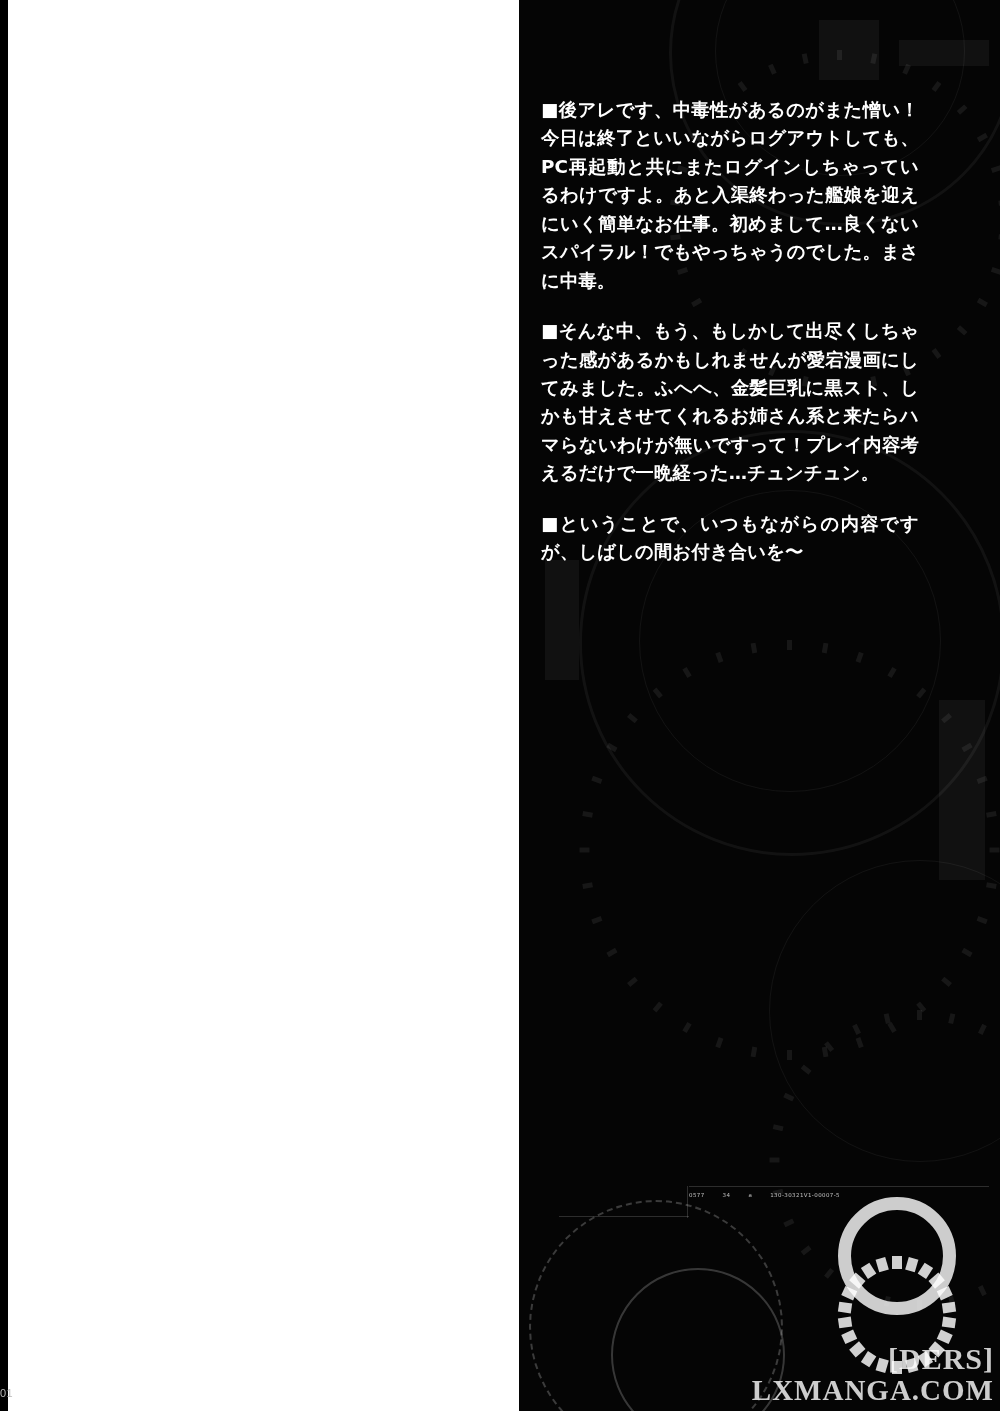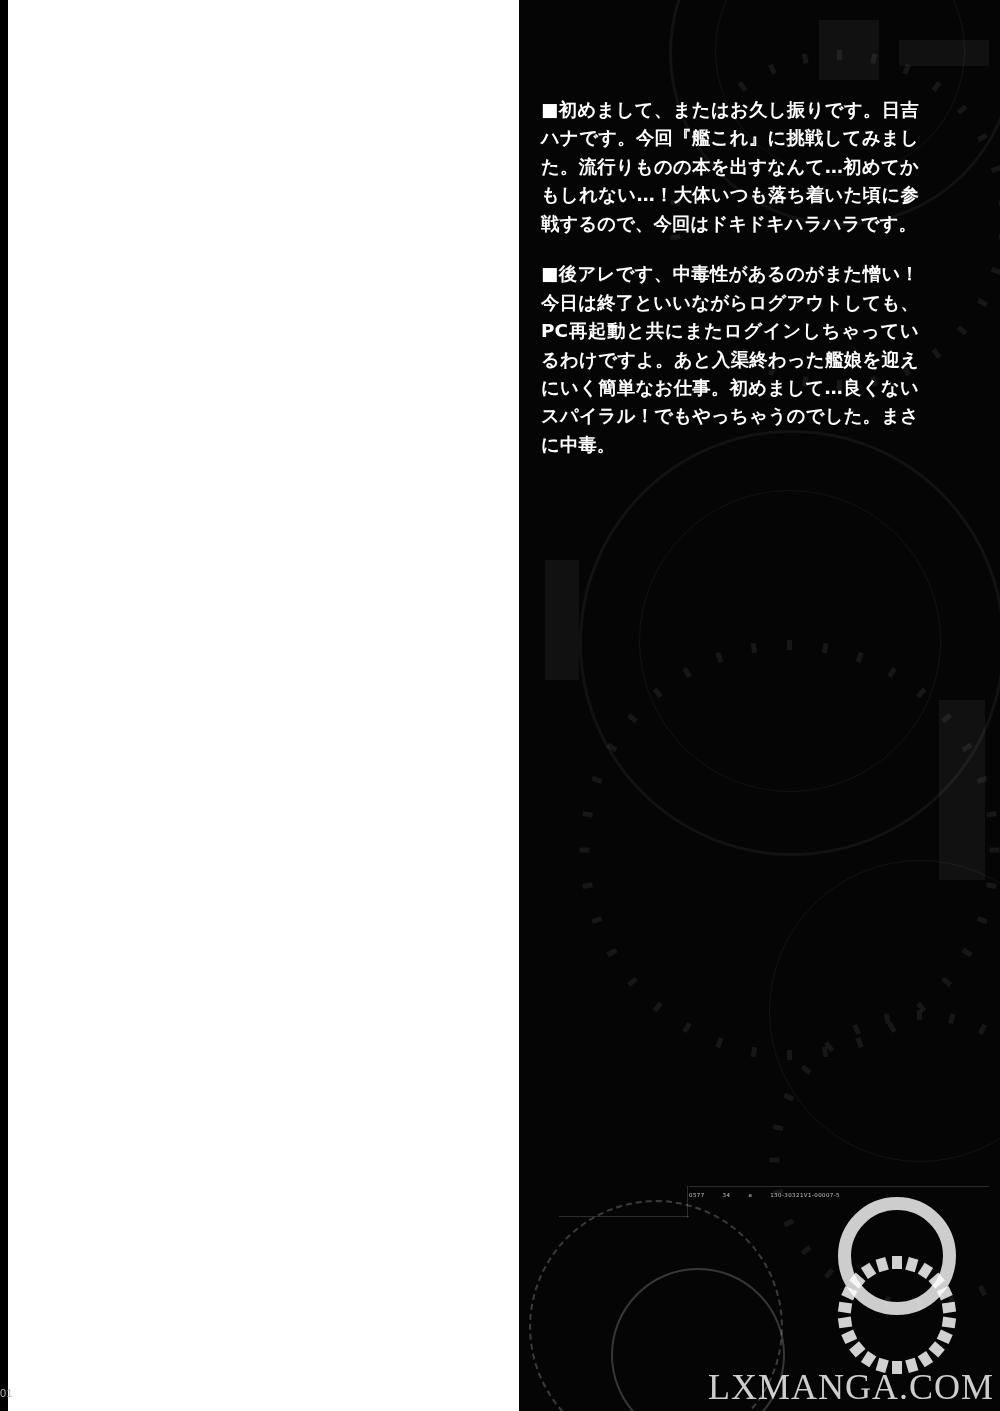--- a/index.html
+++ b/index.html
@@ -172,24 +172,24 @@
     color: rgba(255,255,255,0.80);
     line-height: 1.0;
     pointer-events: none;
   }
   .watermark .wm-top {
     font-size: 30px;
     letter-spacing: 1px;
     font-weight: 700;
   }
   .watermark .wm-bot {
-    font-size: 36px;
+    font-size: 29px;
     letter-spacing: 1px;
-    font-weight: 400;
-    margin-top: 14px;
+    font-weight: 700;
+    margin-top: 2px;
   }
 </style>
 </head>
 <body>
 
 <div class="page">
 
   <div class="left-strip"></div>
 
   <div class="dark-panel">
@@ -552,32 +552,34 @@
             <i></i>
           </span>
           <span style="transform: rotate(343.636deg);">
             <i></i>
           </span>
         </div>
       <div class="ring-outer"></div>
     </div>
 
     <div class="afterword">
-      <p>■初めまして、またはお久し振りです。日吉ハナです。今回『艦これ』に挑戦してみました。流行りものの本を出すなんて…初めてかもしれない…！大体いつも落ち着いた頃に参戦するので、今回はドキドキハラハラです。</p>
       <p>■後アレです、中毒性があるのがまた憎い！今日は終了といいながらログアウトしても、PC再起動と共にまたログインしちゃっているわけですよ。あと入渠終わった艦娘を迎えにいく簡単なお仕事。初めまして…良くないスパイラル！でもやっちゃうのでした。まさに中毒。</p>
+      <p>■そんな中、もう、もしかして出尽くしちゃった感があるかもしれませんが愛宕漫画にしてみました。ふへへ、金髪巨乳に黒スト、しかも甘えさせてくれるお姉さん系と来たらハマらないわけが無いですって！プレイ内容考えるだけで一晩経った…チュンチュン。</p>
+      <p>■ということで、いつもながらの内容ですが、しばしの間お付き合いを〜</p>
     </div>
 
     <div class="micro-print">
       <span>0577</span>
       <span>34</span>
       <span>a</span>
       <span>130-30321V1-00007-5</span>
     </div>
 
     <div class="watermark">
+      <div class="wm-top">[DERS]</div>
       <div class="wm-bot">LXMANGA.COM</div>
     </div>
 
   </div>
 
   <div class="folio">01</div>
 
 </div>
 
 </body></html>

